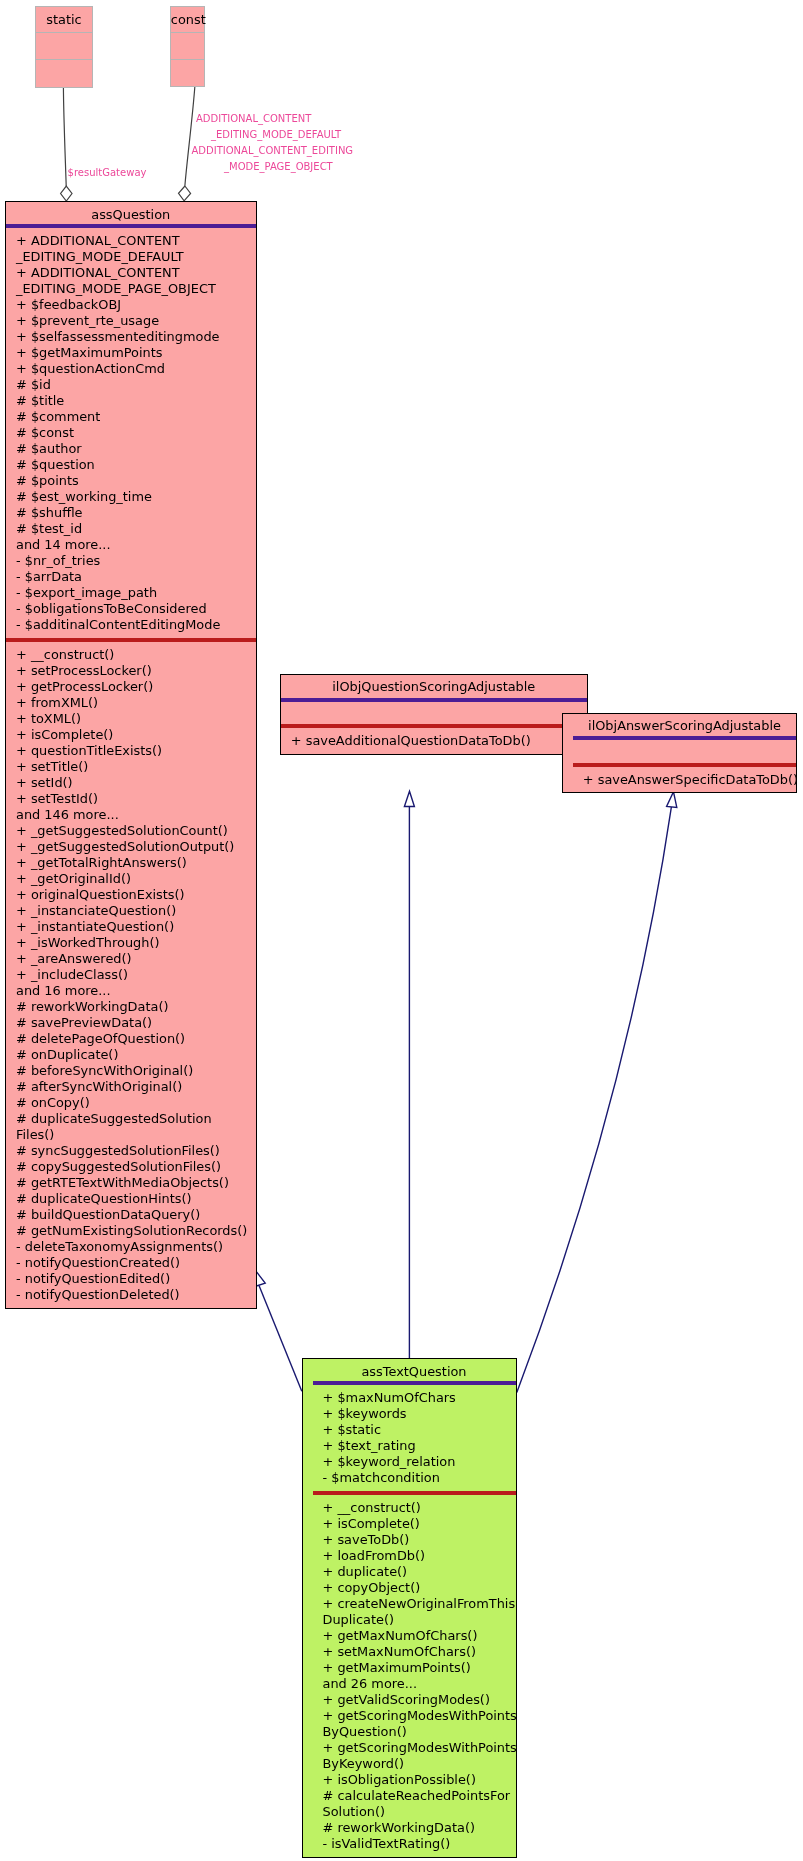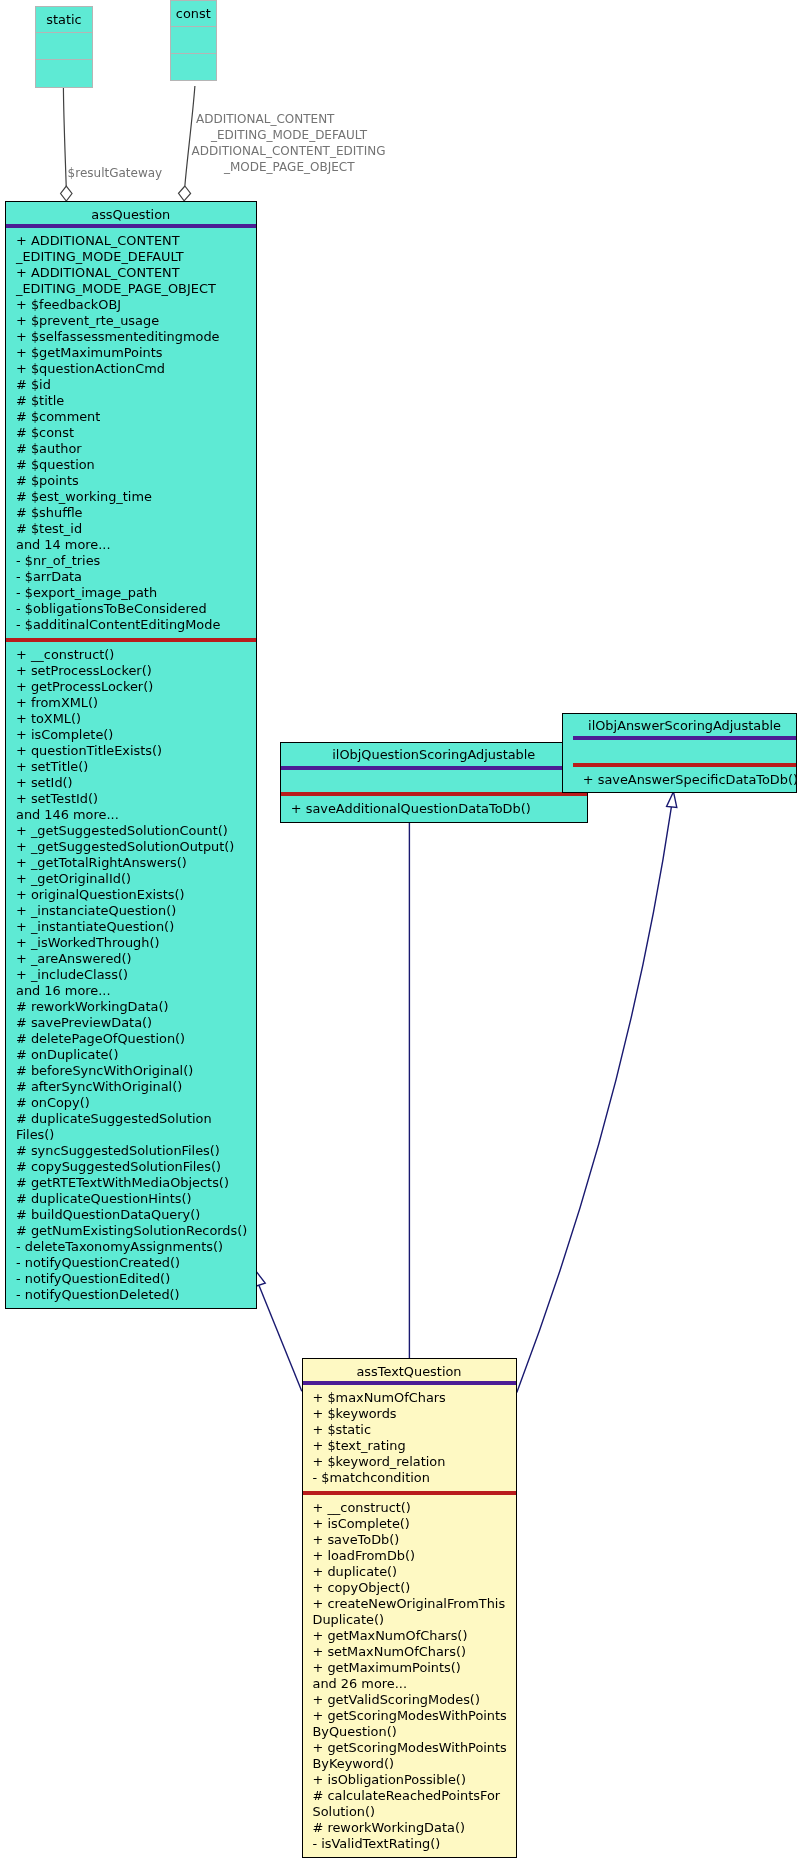--- a/index.html
+++ b/index.html
@@ -1,33 +1,33 @@
 <!DOCTYPE html>
 <html><head>
 <meta charset="utf-8">
 <title>assTextQuestion Class Diagram</title>
 <style>
   html,body{margin:0;padding:0;background:#ffffff;}
   body{width:803px;height:1861px;position:relative;overflow:hidden;
        font-family:"DejaVu Sans",sans-serif;font-size:12.9px;color:#000;}
   #canvas{position:absolute;left:0;top:0;width:803px;height:1861px;}
   svg#edges{position:absolute;left:0;top:0;}
-  .node{position:absolute;box-sizing:border-box;border:1px solid #000;background:#5eead4;}
+  .node{position:absolute;box-sizing:border-box;border:1px solid #000;background:#fca5a5;}
   .node.plain{border:1px solid #b5b5b5;}
-  .node.hl{background:#fef9c3;}
+  .node.hl{background:#bef264;padding-left:10px;}
   .node .tbar,.node .ln,.elabel>div,.elabel>span{transform:translateZ(0);}
   .node .tbar{text-align:center;line-height:16px;height:26px;padding-top:5px;
               position:relative;
               box-sizing:border-box;border-bottom:4px solid #4c1d95;white-space:nowrap;}
   .node.plain .tbar{border-bottom:1px solid #b5b5b5;}
   .node .sec{border-bottom:4px solid #b91c1c;padding:5px 0 5px;box-sizing:border-box;}
   .node.plain .sec{border-bottom:1px solid #b5b5b5;padding:0;}
   .node .sec:last-child{border-bottom:none;}
   .node .ln{line-height:16px;white-space:nowrap;padding-left:10px;}
-  .elabel{position:absolute;line-height:16px;white-space:nowrap;color:#737373;font-size:12px;}
+  .elabel{position:absolute;line-height:16px;white-space:nowrap;color:#ec4899;font-size:10px;}
 </style>
 </head>
 <body>
 
 <div id="canvas">
 <svg id="edges" width="803" height="1861" viewBox="0 0 803 1861">
   <g>
     <path d="M63.4,86 C63.6,118 65.4,160 66.2,186.0" fill="none" stroke="#404040" stroke-width="1.2"></path>
     <polygon points="66.3,186.1 72.0,193.5 66.3,201.0 60.6,193.5" fill="#ffffff" stroke="#404040" stroke-width="1.2"></polygon>
   </g>
@@ -46,21 +46,21 @@
   <g>
     <path d="M671.4,806.9 Q627.6,1099.7 516.8,1392.5" fill="none" stroke="#191970" stroke-width="1.4"></path>
     <polygon points="673.5,791.8 676.8,807.4 666.6,806.4" fill="#ffffff" stroke="#191970" stroke-width="1.4"></polygon>
   </g>
 </svg>
 <div class="node plain" style="left:35.2px;top:6.3px;width:57.6px;">
   <div class="tbar">static</div>
   <div class="sec empty" style="height:27px;"></div>
   <div class="sec empty" style="height:26.4px;"></div>
 </div>
-<div class="node plain" style="left:169.8px;top:0;width:47px;">
+<div class="node plain" style="left:169.8px;top:6px;width:35px;">
   <div class="tbar">const</div>
   <div class="sec empty" style="height:26.5px;"></div>
   <div class="sec empty" style="height:26.6px;"></div>
 </div>
 <div class="node" style="left:5px;top:201px;width:251.5px;">
   <div class="tbar">assQuestion</div>
   <div class="sec">
     <div class="ln">+ ADDITIONAL_CONTENT</div>
     <div class="ln">_EDITING_MODE_DEFAULT</div>
     <div class="ln">+ ADDITIONAL_CONTENT</div>
@@ -124,21 +124,21 @@
     <div class="ln"># getRTETextWithMediaObjects()</div>
     <div class="ln"># duplicateQuestionHints()</div>
     <div class="ln"># buildQuestionDataQuery()</div>
     <div class="ln"># getNumExistingSolutionRecords()</div>
     <div class="ln">- deleteTaxonomyAssignments()</div>
     <div class="ln">- notifyQuestionCreated()</div>
     <div class="ln">- notifyQuestionEdited()</div>
     <div class="ln">- notifyQuestionDeleted()</div>
   </div>
 </div>
-<div class="node" style="left:279.8px;top:742px;width:308px;">
+<div class="node" style="left:279.8px;top:674px;width:308px;">
   <div class="tbar" style="height:26.7px;padding-top:4px;">ilObjQuestionScoringAdjustable</div>
   <div class="sec empty" style="height:26.7px;"></div>
   <div class="sec" style="height:25.3px;">
     <div class="ln">+ saveAdditionalQuestionDataToDb()</div>
   </div>
 </div>
 <div class="node" style="left:561.8px;top:712.8px;width:235.4px;padding-left:10px;">
   <div class="tbar" style="height:26.7px;padding-top:4px;">ilObjAnswerScoringAdjustable</div>
   <div class="sec empty" style="height:26.7px;"></div>
   <div class="sec" style="height:25.3px;">

